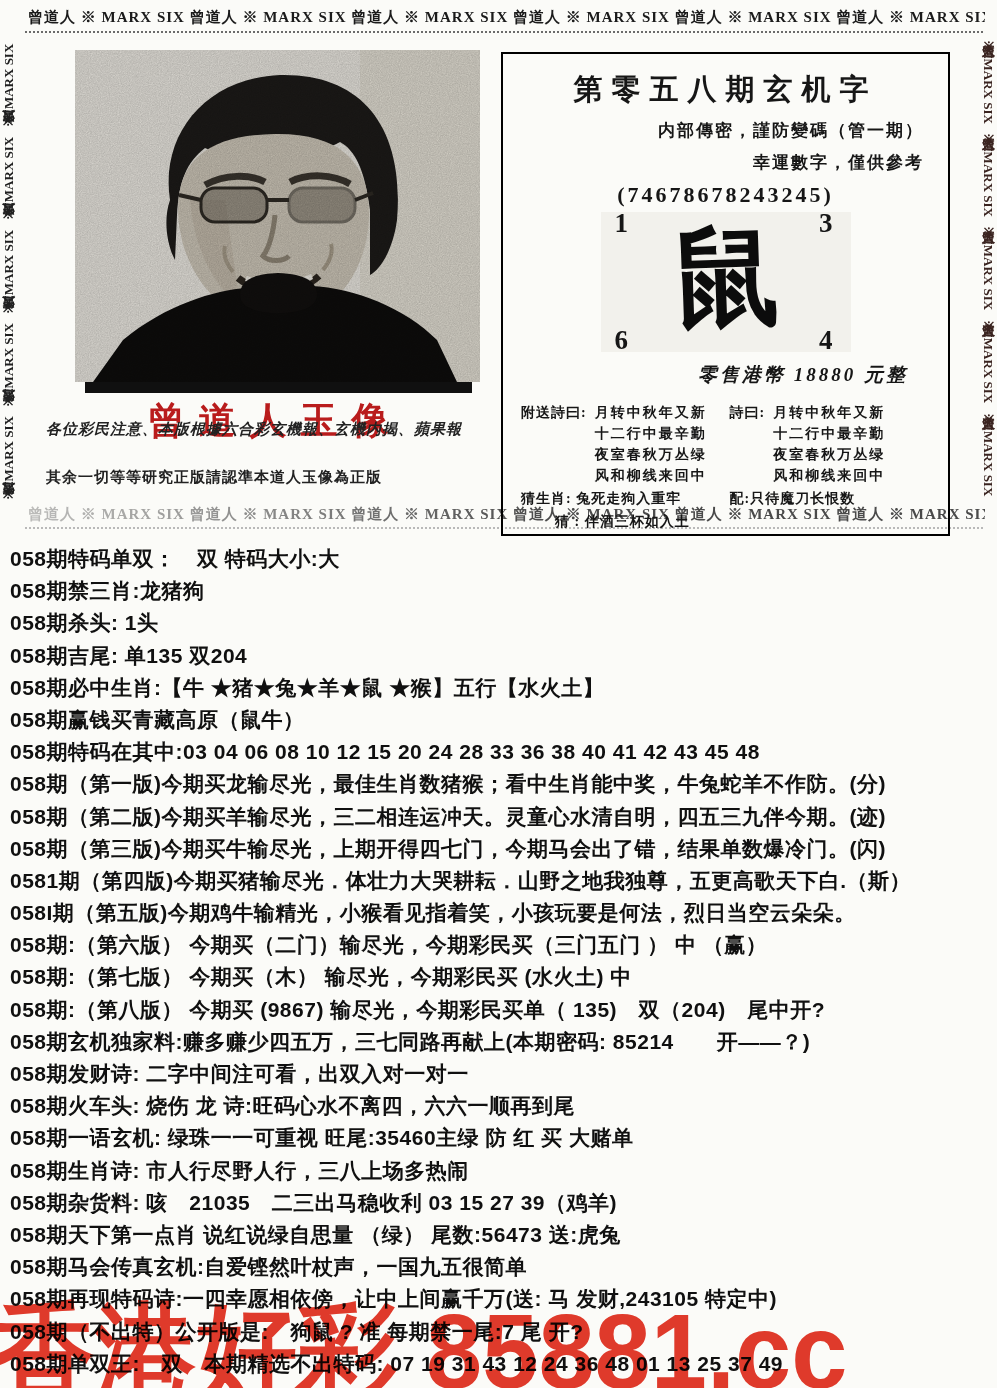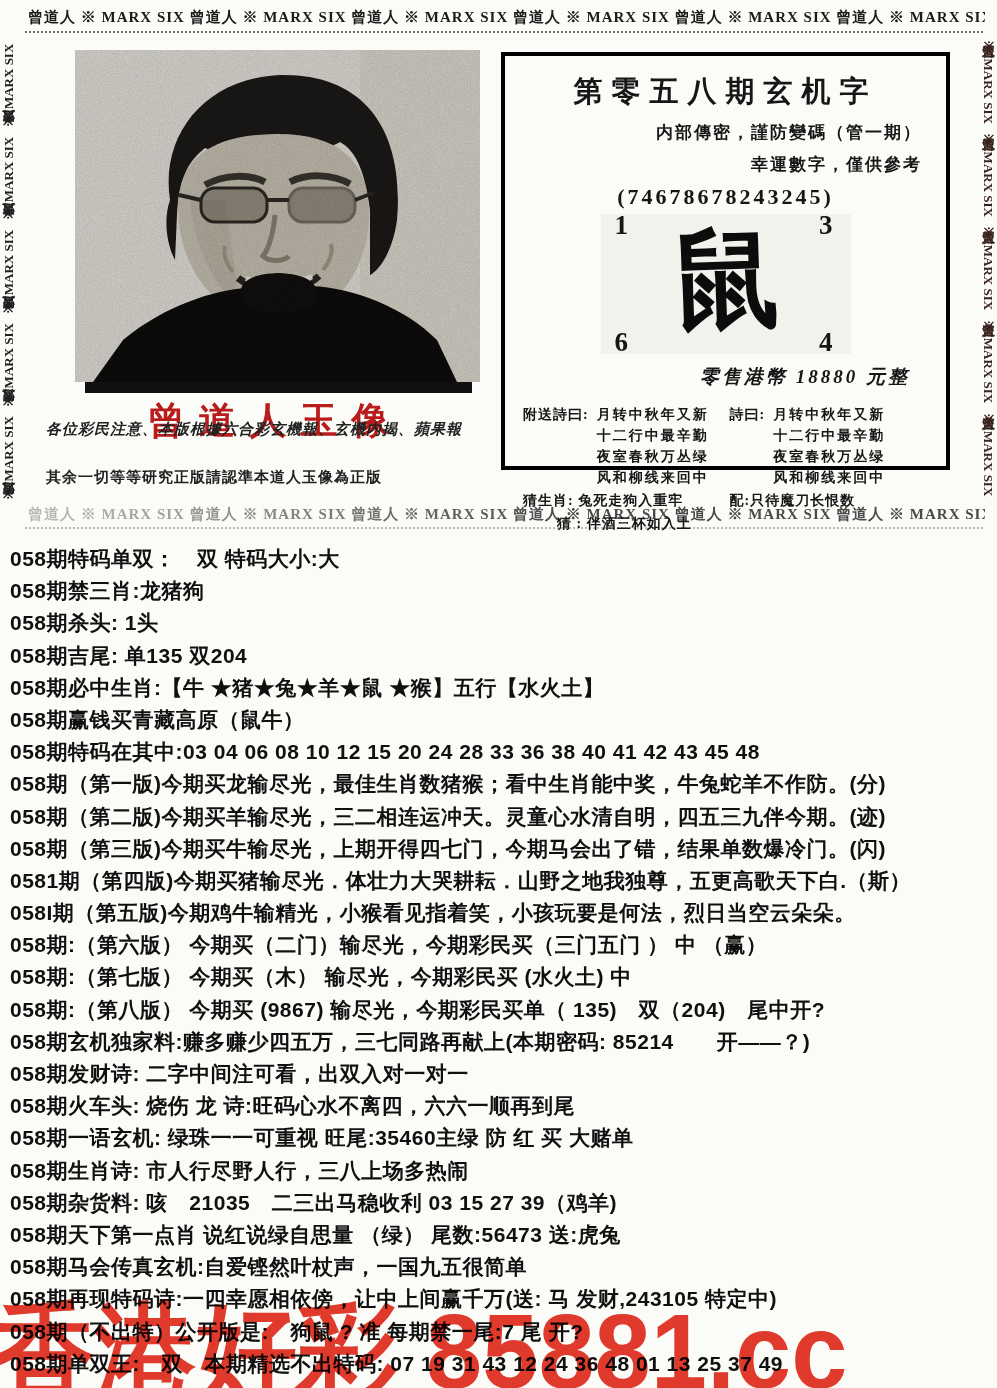--- a/index.html
+++ b/index.html
@@ -21,21 +21,21 @@
   .vborder.right{right:0;color:#3a2420;}
   
   #photo-frame{position:absolute;left:75px;top:50px;width:405px;height:332px;background:#eae8e2;overflow:hidden;}
   #photo-bar{position:absolute;left:85px;top:382px;width:387px;height:11px;background:#101010;}
   #photo-caption{position:absolute;left:60px;top:396px;width:430px;text-align:center;
       font-family:Liberation Serif, serif;font-weight:bold;font-size:37px;letter-spacing:14px;color:#b91c1c;}
   .photo-note{position:absolute;left:46px;width:450px;font-family:"Liberation Serif",serif;
       font-weight:bold;font-size:15px;color:#222;letter-spacing:1px;white-space:nowrap;overflow:hidden;}
   .pn1{top:420px;font-style:italic;} .pn2{top:468px;}
   
-  #mystery-box{position:absolute;left:501px;top:52px;width:449px;height:418px;border:4px solid #000000;
+  #mystery-box{position:absolute;left:501px;top:52px;width:449px;height:484px;border:2px solid #000000;
       font-family:"Liberation Serif",serif;font-weight:bold;color:#161616;box-sizing:border-box;}
   #mb-title{margin-top:16px;text-align:center;font-size:29px;letter-spacing:9px;}
   .mb-row{display:flex;justify-content:flex-end;padding:0 24px;font-size:17px;margin-top:9px;letter-spacing:2px;}
   #mb-lucky{text-align:center;font-size:22px;letter-spacing:3px;margin-top:8px;}
   #rat-block{position:relative;width:250px;height:140px;margin:4px auto 0;background:#f2f1ec;}
   .corner-num{position:absolute;font-size:27px;font-family:"Liberation Serif",serif;}
   .cn-tl{left:14px;top:-4px;} .cn-tr{right:18px;top:-4px;}
   .cn-bl{left:14px;bottom:-4px;} .cn-br{right:18px;bottom:-4px;}
   #rat-char{position:absolute;left:0;right:0;top:50%;transform:translateY(-53%) rotate(-2deg);
       text-align:center;font-size:108px;font-weight:900;line-height:1;color:#0c0c0c;}

